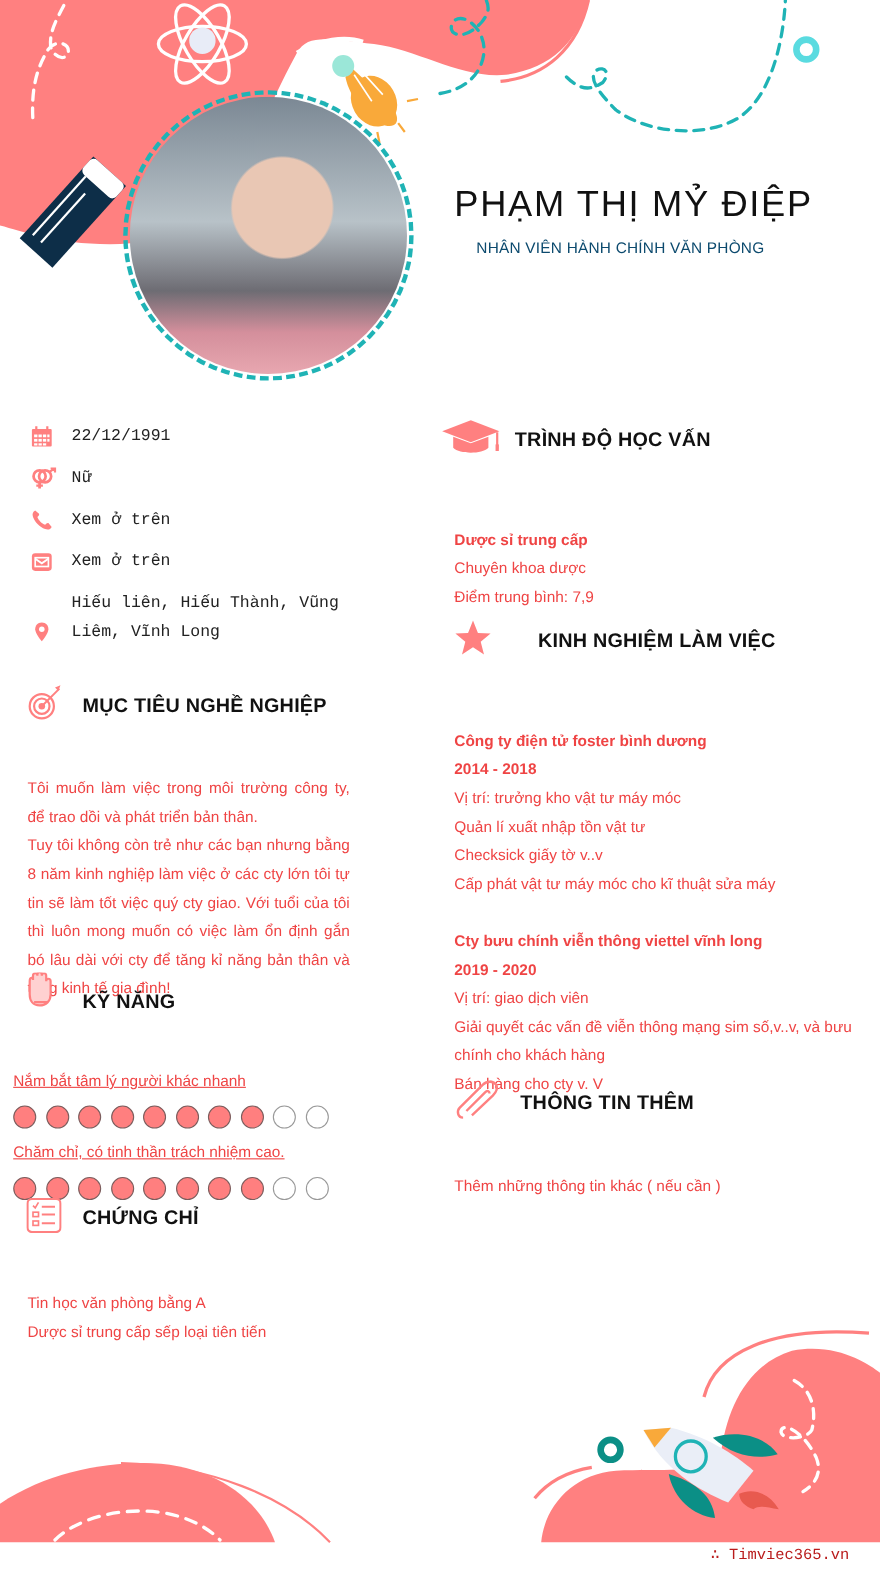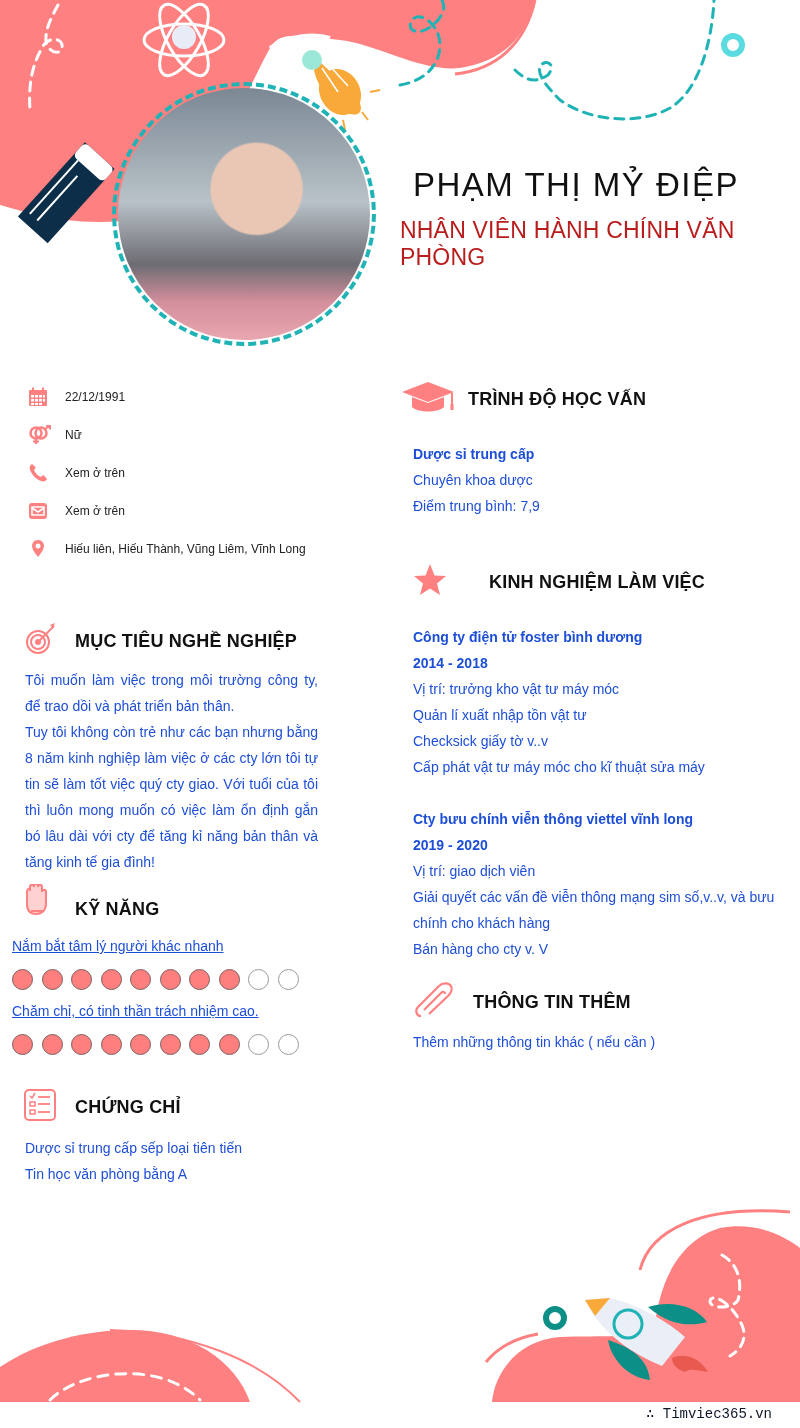--- a/index.html
+++ b/index.html
@@ -8,39 +8,39 @@
 
   .deco { position: absolute; left: 0; top: 0; width: 800px; height: 1428px; pointer-events: none; }
 
   .photo-wrap { position: absolute; left: 112px; top: 82px; width: 264px; height: 264px; }
   .photo-ring { position: absolute; inset: 0; border-radius: 50%; border: 4px dashed #1fb3b5; }
   .photo { position: absolute; left: 6px; top: 6px; width: 252px; height: 252px; border-radius: 50%; overflow: hidden;
            background: radial-gradient(circle at 55% 40%, #e9c7b4 0 22%, transparent 23%),
                        linear-gradient(180deg, #7b8894 0%, #b8c2c8 45%, #6d6c73 70%, #d48f9c 85%, #e8a7b0 100%); }
 
   .name { position: absolute; left: 413px; top: 166px; font-size: 33px; font-weight: normal; letter-spacing: 1.5px; color: #111; }
-  .job-title { position: absolute; left: 400px; top: 217px; font-size: 23px; color: #b91c1c; letter-spacing: 0.2px; }
+  .job-title { position: absolute; left: 433px; top: 217px; font-size: 14px; color: #0c4a6e; letter-spacing: 0.2px; }
 
   .info-list { position: absolute; left: 28px; top: 384px; width: 300px; }
-  .info-row { display: flex; align-items: center; font-size: 12px; line-height: 26px; margin-bottom: 12px; }
+  .info-row { display: flex; align-items: flex-end; font-size: 15px; line-height: 26px; margin-bottom: 12px; font-family: Liberation Mono, monospace; }
   .info-row .ico { width: 37px; flex: none; height: 26px; display: flex; align-items: center; }
   .info-row .txt { flex: 1; }
 
   .section-head { position: absolute; display: flex; align-items: center; }
   .section-head .h { font-size: 18px; font-weight: bold; color: #111; letter-spacing: 0.2px; }
 
-  .body-text { position: absolute; font-size: 14px; line-height: 26px; color: #1d4ed8; }
+  .body-text { position: absolute; font-size: 14px; line-height: 26px; color: #ef4444; margin-top: 36px; }
   .justify { text-align: justify; }
   .bold { font-weight: bold; }
 
   .skill-dots { display: flex; gap: 8.5px; margin: 10px 0 8px 0; }
   .dot { width: 21px; height: 21px; border-radius: 50%; border: 1.5px solid #7b5d5d; background: #ff7f7f; }
   .dot.empty { background: #fff; border-color: #999; }
 
-  .watermark { position: absolute; right: 28px; top: 1405px; font-family: "Liberation Mono", monospace; font-size: 14px; color: #0f172a; }
+  .watermark { position: absolute; right: 28px; top: 1405px; font-family: "Liberation Mono", monospace; font-size: 14px; color: #b91c1c; }
 </style>
 </head>
 <body>
 
 <svg class="deco" viewBox="0 0 800 1428" xmlns="http://www.w3.org/2000/svg">
 
   <path d="M0 0 L535 0 C525 40 500 62 460 68 C420 72 380 45 340 40 C300 36 280 30 270 48 C250 85 230 130 215 170 C200 205 150 222 100 222 C50 222 20 210 0 205 Z" fill="#ff8080"></path>
 
   <path d="M270 48 C290 35 315 33 330 38" stroke="#fff" stroke-width="4" fill="none"></path>
   <path d="M535 0 C525 45 495 70 455 74" stroke="#ff8080" stroke-width="3" fill="none"></path>
@@ -233,22 +233,22 @@
         <rect x="6" y="13" width="5" height="4" fill="none" stroke="#ff8080" stroke-width="1.5"></rect>
         <rect x="6" y="21" width="5" height="4" fill="none" stroke="#ff8080" stroke-width="1.5"></rect>
         <line x1="14" y1="8" x2="26" y2="8" stroke="#ff8080" stroke-width="1.8"></line>
         <line x1="14" y1="15" x2="26" y2="15" stroke="#ff8080" stroke-width="1.8"></line>
         <line x1="14" y1="23" x2="26" y2="23" stroke="#ff8080" stroke-width="1.8"></line>
       </svg>
   </span>
   <span class="h">CHỨNG CHỈ</span>
 </div>
 <div class="body-text" style="left:25px; top:1135px; width:300px;">
+  <div>Tin học văn phòng bằng A</div>
   <div>Dược sỉ trung cấp sếp loại tiên tiến</div>
-  <div>Tin học văn phòng bằng A</div>
 </div>
 
 <div class="section-head" style="left:400px; top:380px;">
   <span style="width:68px; display:inline-block;">
     <svg width="56" height="34" viewBox="0 0 56 34">
         <path d="M2 12 L28 2 L54 12 L28 22 Z" fill="#ff8080"></path>
         <path d="M12 17 L12 27 C18 33 38 33 44 27 L44 17 L28 23 Z" fill="#ff8080"></path>
         <line x1="52" y1="13" x2="52" y2="28" stroke="#ff8080" stroke-width="2"></line>
         <rect x="50.5" y="24" width="3" height="6" fill="#ff8080"></rect>
       </svg>

